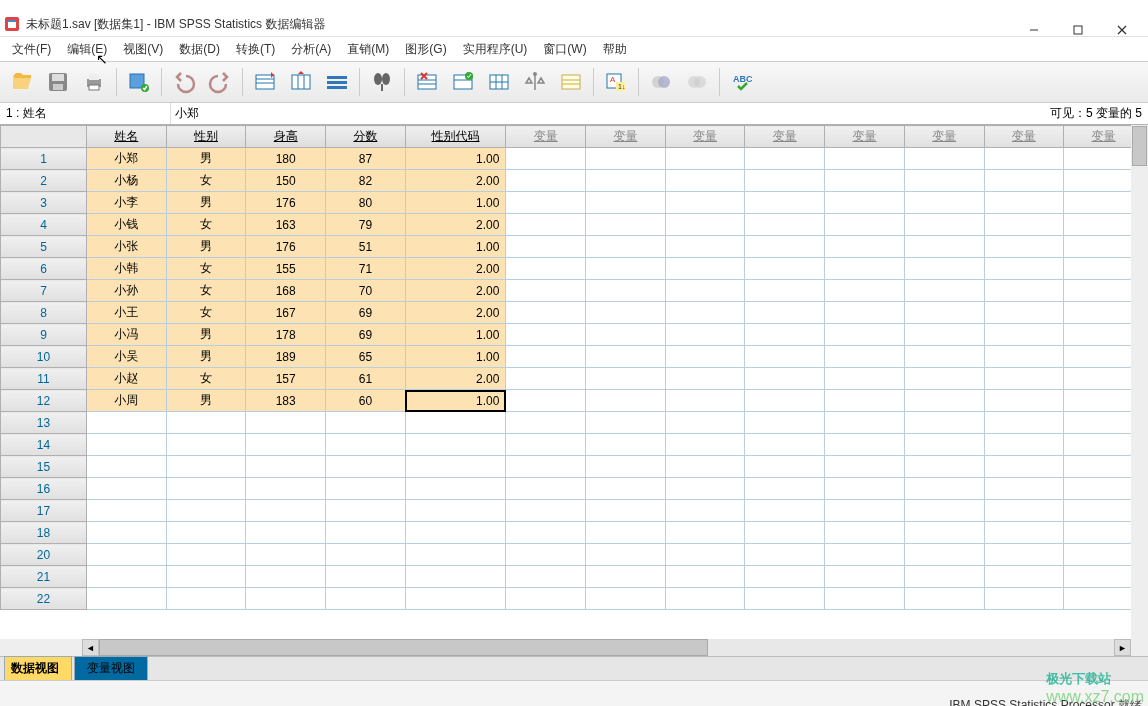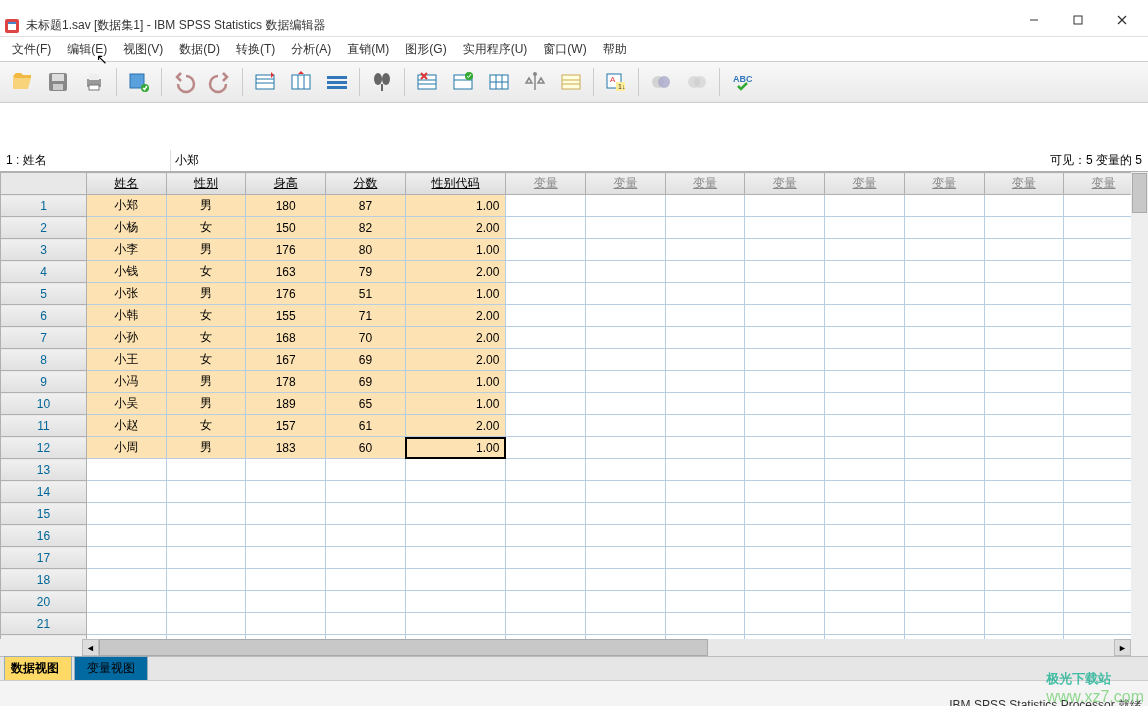--- a/index.html
+++ b/index.html
@@ -1,37 +1,37 @@
 <!DOCTYPE html>
 <html><head>
 <meta charset="utf-8">
 <style>
 * { box-sizing: border-box; margin: 0; padding: 0; font-family: "Microsoft YaHei", Arial, sans-serif; }
 body { width: 1148px; height: 706px; overflow: hidden; background: #fff; font-size: 12px; display: flex; flex-direction: column; }
 
 
-.titlebar { height: 37px; display: flex; align-items: flex-end; padding: 2px 4px; border-bottom: 1px solid #e0e0e0; }
+.titlebar { height: 37px; display: flex; align-items: flex-start; padding: 16px 4px; border-bottom: 1px solid #e0e0e0; }
 .titlebar .app-icon { width: 16px; height: 16px; margin-right: 6px; display: flex; align-items: center; justify-content: center; }
 .titlebar .title { flex: 1; color: #333; font-size: 12px; }
 .titlebar .win-controls { display: flex; gap: 0; }
 .titlebar .win-btn { width: 44px; height: 28px; display: flex; align-items: center; justify-content: center; font-size: 14px; cursor: pointer; }
 
 
 .menubar { height: 24px; display: flex; align-items: center; padding: 0 4px; background: #fff; position: relative; }
 .menubar .menu-item { padding: 2px 8px; cursor: pointer; font-size: 12px; color: #333; }
 .cursor-icon { position: absolute; left: 96px; top: 14px; font-size: 14px; pointer-events: none; }
 
 
 .toolbar { height: 42px; background: linear-gradient(#f8f8f8, #eaeaea); border-top: 1px solid #ccc; border-bottom: 1px solid #ccc; display: flex; align-items: center; padding: 0 6px; gap: 4px; }
 .toolbar .tool-btn { width: 32px; height: 32px; display: flex; align-items: center; justify-content: center; border-radius: 3px; cursor: pointer; }
 .toolbar .sep { width: 1px; height: 28px; background: #ccc; margin: 0 2px; }
 .toolbar svg { width: 24px; height: 24px; }
 
 
-.infobar { height: 22px; border-bottom: 1px solid #b0b0b0; display: flex; align-items: center; background: #fff; margin-top: 47px; }
+.infobar { height: 22px; border-bottom: 1px solid #b0b0b0; display: flex; align-items: center; background: #fff; }
 .infobar .cell-ref { width: 170px; padding-left: 6px; font-size: 12px; }
 .infobar .cell-val { flex: 1; padding-left: 4px; font-size: 12px; border-left: 1px solid #ddd; height:100%; display:flex; align-items:center;}
 .infobar .visible-info { padding: 0 6px; font-size: 12px; }
 
 
 .grid-wrap { flex: 1; display: flex; flex-direction: column; overflow: hidden; }
 .grid-scroll { flex: 1; overflow: hidden; position: relative; }
 
 table.grid { border-collapse: collapse; table-layout: fixed; width: 1144px; }
 table.grid th, table.grid td { border: 1px solid #b8cde0; height: 22px; font-size: 12px; text-align: center; }

